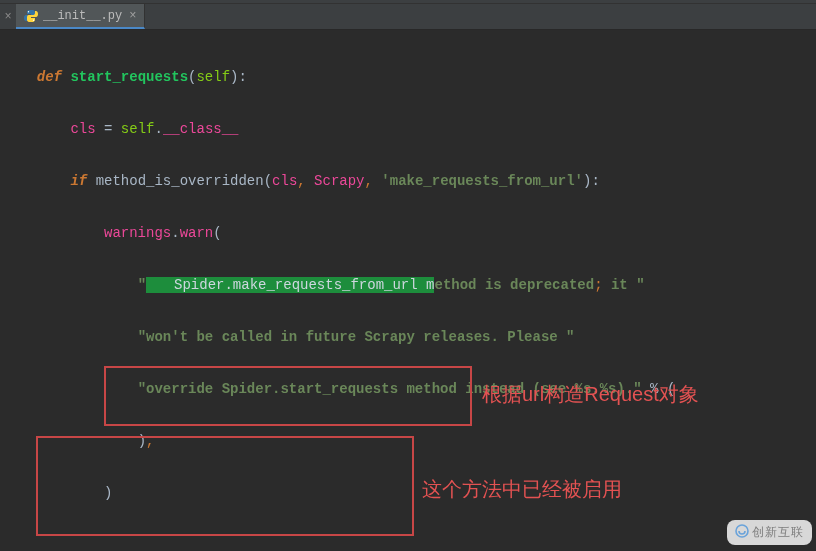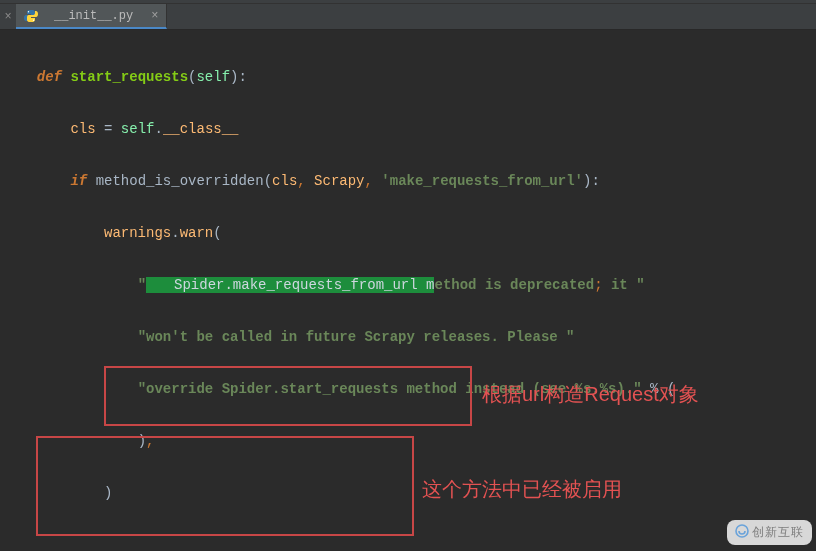--- a/index.html
+++ b/index.html
@@ -30,21 +30,21 @@
     display: flex;
     align-items: center;
     justify-content: center;
     color: #8a8a8a;
     font-size: 12px;
     cursor: pointer;
   }
   .tab {
     display: flex;
     align-items: center;
-    gap: 16px;
+    gap: 5px;
     padding: 0 8px;
     background: #515658;
     border-right: 1px solid #323232;
     border-bottom: 2px solid #4a88c7;
     cursor: pointer;
     font-size: 12px;
     color: #bbbbbb;
     text-align: center;
   }
   .tab .py-icon {
@@ -61,23 +61,23 @@
   }
   .editor {
     padding: 8px 0 0 20px;
     position: relative;
     line-height: 26px;
     white-space: pre;
   }
   .editor .line { height: 26px; }
   .kw { color: #cc7832; font-weight: bold; font-style: italic; }
   .kw-nb { color: #cc7832; }
-  .fn-decl { color: #84cc16; font-weight: bold;}
-  .param { color: #86efac; }
-  .ident { color: #fdba74; }
+  .fn-decl { color: #22c55e; font-weight: bold;}
+  .param { color: #84cc16; }
+  .ident { color: #ec4899; }
   .call { color: #a9b7c6; }
   .str { color: #6a8759; font-weight: bold; margin-top: 42px;}
   .op { color: #a9b7c6; }
   .punct { color: #a9b7c6; }
   .hl-sel {
     background: #1d8d3c;
     color: #cdd7de;
     padding-left: 28px;
   }
   .red-box {

